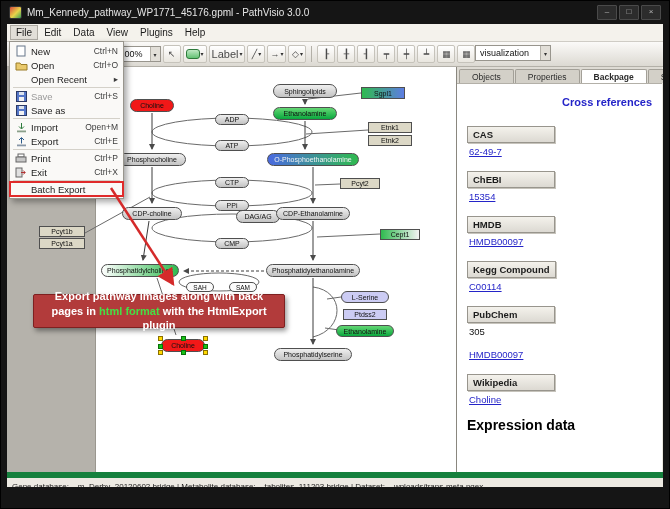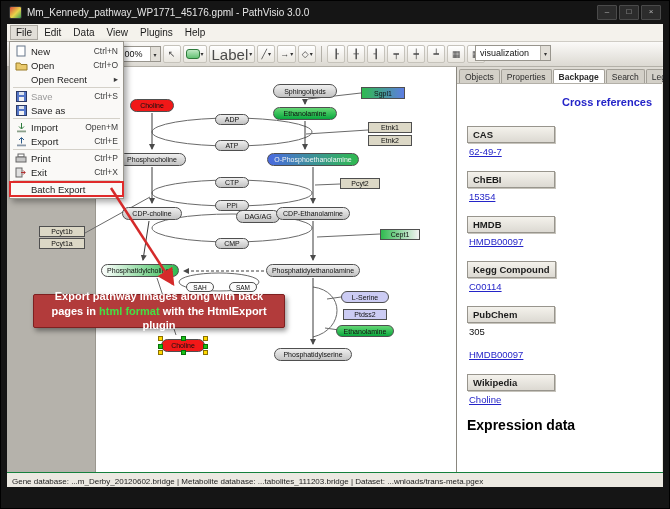--- a/index.html
+++ b/index.html
@@ -70,34 +70,34 @@
   .handle.g{background:#17c217;border:1px solid #0a6e0a;}
   .annotation{position:absolute;left:26px;top:227px;width:252px;height:34px;background:#b23b3b;
               border:1px solid #7e2020;border-radius:2px;color:#fff;font-weight:bold;font-size:11px;
               text-align:center;display:flex;align-items:center;justify-content:center;
               padding:2px 16px;box-sizing:border-box;box-shadow:2px 3px 5px rgba(0,0,0,.4);z-index:5;line-height:1.35;}
   .annotation .hl{color:#45e045;}
   
   .sidepanel{width:205px;background:#f1efe9;display:flex;flex-direction:column;}
   .tabs{display:flex;height:17px;background:#dedbd4;border-bottom:1px solid #b3b0a8;
         padding:2px 0 0 2px;gap:1px;font-size:8.5px;box-sizing:border-box;}
-  .tab{padding:1px 5px;background:#d3d0c8;border:1px solid #a3a098;border-bottom:none;
+  .tab{padding:1px 12px;background:#d3d0c8;border:1px solid #a3a098;border-bottom:none;
        border-radius:2px 2px 0 0;color:#2c2c2c;display:flex;align-items:center;}
   .tab.active{background:#fff;font-weight:bold;}
   .bp{flex:1;background:#fff;padding:6px 10px;overflow:hidden;}
   .bp-heading{color:#2424c8;font-weight:bold;font-size:11px;margin:6px 0 16px 0;text-align:right;}
   .bp-section{margin-bottom:12px;}
   .bp-header{display:inline-block;min-width:76px;background:linear-gradient(#f4f2ec,#dcd9d2);
              border:1px solid #98958d;box-shadow:1px 1px 0 #c6c3bb;padding:2px 5px;
              font-size:9.5px;font-weight:bold;color:#1c1c1c;}
   .bp-value{margin:3px 0 0 2px;font-size:9.5px;color:#111;}
   .bp-value.link{color:#2424c8;text-decoration:underline;cursor:pointer;}
   .bp-footer{font-weight:bold;font-size:14px;margin-top:6px;color:#000;}
   
-  .statusbar{height:17px;background:#ece9e2;border-top:1px solid #15803d;display:flex;align-items:center;
+  .statusbar{height:17px;background:#ece9e2;border-top:6px solid #15803d;display:flex;align-items:center;
              font-size:8px;color:#1c1c1c;padding:0 5px;}
   
   .filemenu{position:absolute;left:2px;top:17px;width:113px;background:#faf9f7;border:1px solid #98958d;
             box-shadow:3px 3px 6px rgba(0,0,0,.35);z-index:10;padding:2px 0;font-size:9.5px;}
   .fm-item{display:flex;align-items:center;height:14px;padding:0 4px;color:#1c1c1c;}
   .fm-item.disabled{color:#9a9a9a;}
   .fm-item.highlighted{outline:2px solid #e02a2a;outline-offset:-1px;}
   .fm-icon{width:14px;display:flex;justify-content:center;align-items:center;}
   .fm-label{flex:1;padding-left:3px;}
   .fm-shortcut{color:#3c3c3c;font-size:8.5px;padding-right:1px;}
@@ -147,21 +147,21 @@
       <span class="caret">▾</span>
     </div>
     <div class="tb-btn">
         <span class="glyph">↖</span>
       </div>
     <div class="tb-btn">
       <span class="ic-datanode"></span>
       <span class="glyph caret2">▾</span>
     </div>
     <div class="tb-btn">
-      <span style="font-size:15px">Label</span>
+      <span style="font-size:11px">Label</span>
       <span class="glyph caret2">▾</span>
     </div>
     <div class="tb-btn">
       <span class="glyph">╱</span>
       <span class="glyph caret2">▾</span>
     </div>
     <div class="tb-btn">
       <span class="glyph">→</span>
       <span class="glyph caret2">▾</span>
     </div>

